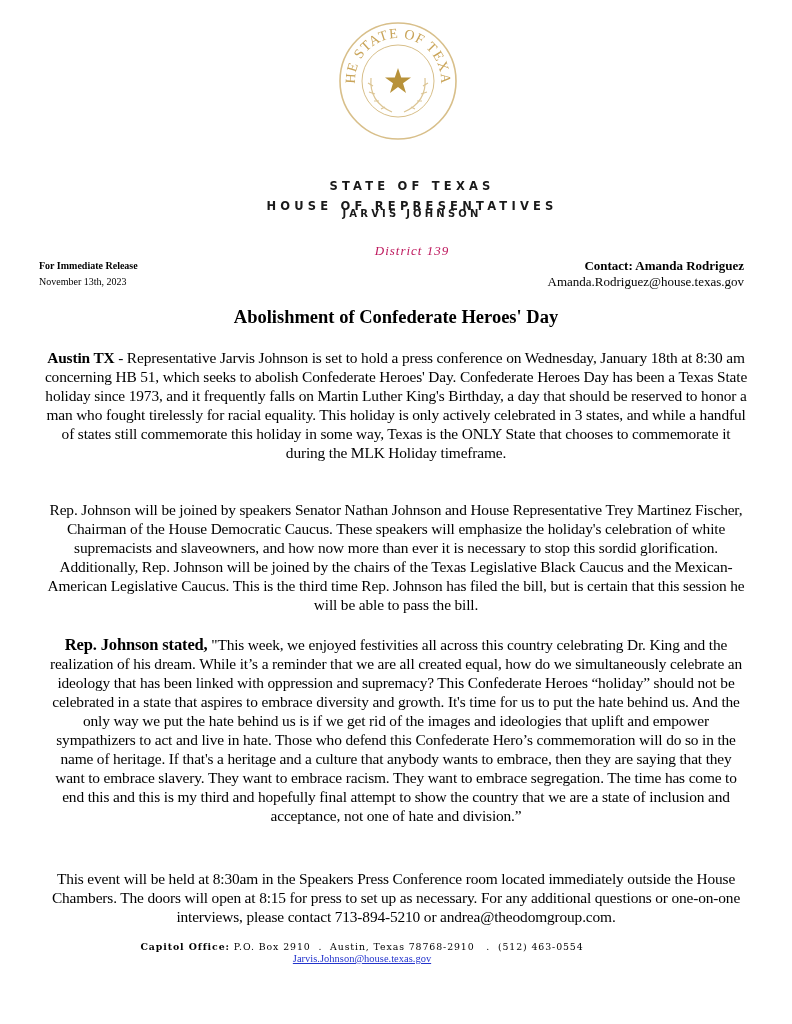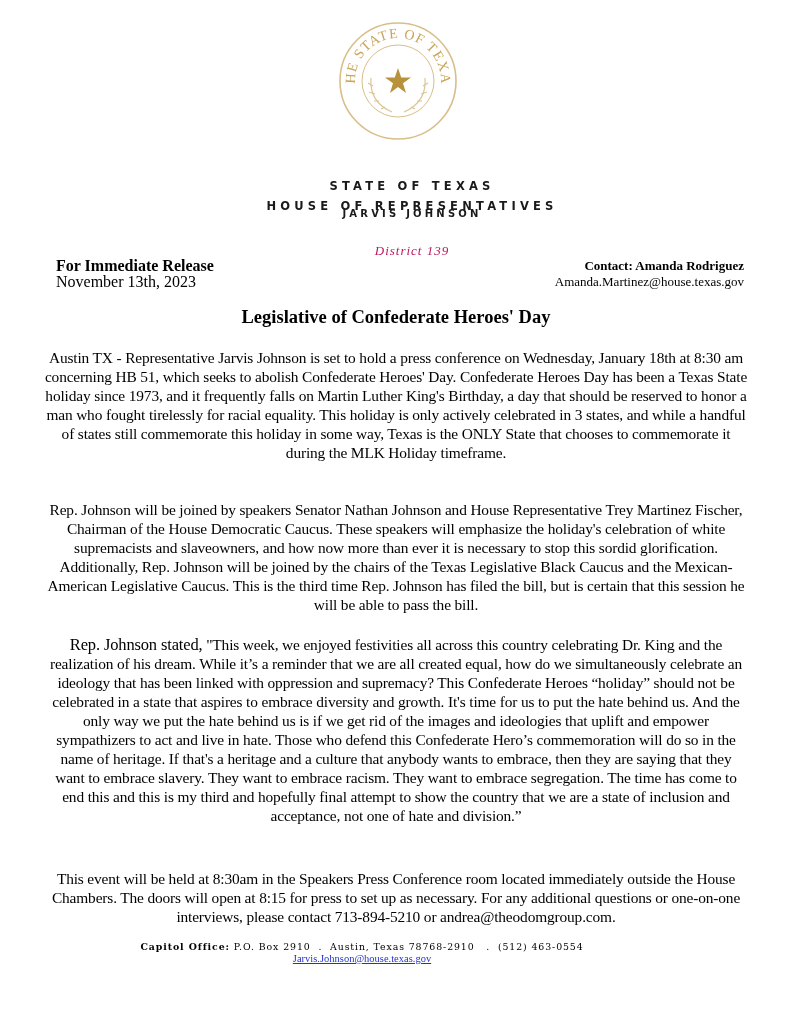--- a/index.html
+++ b/index.html
@@ -7,33 +7,33 @@
     body { font-family: "Liberation Serif", serif; color: #000; position: relative; }
 
     .seal { position: absolute; left: 337px; top: 20px; width: 122px; height: 122px; }
 
     .letterhead { position: absolute; left: 0; width: 792px; text-align: center; font-family: "DejaVu Sans", sans-serif; font-weight: bold; color: #1a1a1a; padding-left: 32px; }
     .lh-state { top: 179px; font-size: 11.5px; letter-spacing: 4.2px; }
     .lh-house { top: 199px; font-size: 11.5px; letter-spacing: 4.2px; }
     .lh-name { top: 208px; font-size: 10px; letter-spacing: 3.2px; }
     .lh-district { top: 243px; font-family: "Liberation Serif", serif; font-style: italic; font-weight: normal; font-size: 13px; color: #be185d; letter-spacing: 1px; }
 
-    .release { position: absolute; left: 56px; top: 258px; font-size: 16px; line-height: 16px; }
+    .release { position: absolute; left: 39px; top: 258px; font-size: 10px; line-height: 16px; }
     .release .bold { font-weight: bold; }
     .contact { position: absolute; right: 48px; top: 258px; font-size: 13px; line-height: 16px; text-align: right; }
     .contact .bold { font-weight: bold; }
 
     .title { position: absolute; left: 0; width: 792px; top: 307px; text-align: center; font-size: 18.5px; font-weight: bold; }
 
     .para { position: absolute; left: 44px; width: 704px; text-align: center; font-size: 15.4px; line-height: 19px; letter-spacing: -0.15px; }
     .p1 { top: 348px; }
     .p2 { top: 500px; }
     .p3 { top: 635px; }
     .p4 { top: 869px; }
-    .lead { font-weight: normal; }
+    .lead { font-weight: bold; }
     .p3 .lead { font-size: 16.5px; }
 
     .footer { position: absolute; left: 0; width: 724px; top: 941px; text-align: center; font-family: "DejaVu Serif", serif; font-size: 9.4px; line-height: 12px; letter-spacing: 0.9px; color: #000; }
     .footer .lbl { font-weight: bold; }
     .footer a { font-family: "Liberation Serif", serif; color: #2233cc; text-decoration: underline; letter-spacing: 0; font-size: 10.5px; }
   </style>
 </head>
 <body>
 
 <div class="seal">
@@ -61,24 +61,24 @@
 <div class="letterhead lh-name" style="text-transform: uppercase;">Jarvis Johnson</div>
 <div class="letterhead lh-district">District 139</div>
 
 <div class="release">
   <div class="bold">For Immediate Release</div>
   <div>November 13th, 2023</div>
 </div>
 
 <div class="contact">
   <div class="bold">Contact: Amanda Rodriguez</div>
-  <div>Amanda.Martinez@house.texas.gov</div>
+  <div>Amanda.Rodriguez@house.texas.gov</div>
 </div>
 
-<div class="title">Legislative of Confederate Heroes' Day</div>
+<div class="title">Abolishment of Confederate Heroes' Day</div>
 
 <div class="para p1"><span class="lead">Austin TX</span><span> - Representative Jarvis Johnson is set to hold a press conference on Wednesday, January 18th at 8:30 am concerning HB 51, which seeks to abolish Confederate Heroes' Day. Confederate Heroes Day has been a Texas State holiday since 1973, and it frequently falls on Martin Luther King's Birthday, a day that should be reserved to honor a man who fought tirelessly for racial equality. This holiday is only actively celebrated in 3 states, and while a handful of states still commemorate this holiday in some way, Texas is the ONLY State that chooses to commemorate it during the MLK Holiday timeframe.</span></div>
 
 <div class="para p2"><span>Rep. Johnson will be joined by speakers Senator Nathan Johnson and House Representative Trey Martinez Fischer, Chairman of the House Democratic Caucus. These speakers will emphasize the holiday's celebration of white supremacists and slaveowners, and how now more than ever it is necessary to stop this sordid glorification. Additionally, Rep. Johnson will be joined by the chairs of the Texas Legislative Black Caucus and the Mexican-American Legislative Caucus. This is the third time Rep. Johnson has filed the bill, but is certain that this session he will be able to pass the bill.</span></div>
 
 <div class="para p3"><span class="lead">Rep. Johnson stated,</span><span>  "This week, we enjoyed festivities all across this country celebrating Dr. King and the realization of his dream.  While it’s a reminder that we are all created equal, how do we simultaneously celebrate an ideology that has been linked with oppression and supremacy? This Confederate Heroes “holiday” should not be celebrated in a state that aspires to embrace diversity and growth. It's time for us to put the hate behind us. And the only way we put the hate behind us is if we get rid of the images and ideologies that uplift and empower sympathizers to act and live in hate. Those who defend this Confederate Hero’s commemoration will do so in the name of heritage. If that's a heritage and a culture that anybody wants to embrace, then they are saying that they want to embrace slavery. They want to embrace racism. They want to embrace segregation. The time has come to end this and this is my third and hopefully final attempt to show the country that we are a state of inclusion and acceptance, not one of hate and division.”</span></div>
 
 <div class="para p4"><span>This event will be held at 8:30am in the Speakers Press Conference room located immediately outside the House Chambers. The doors will open at 8:15 for press to set up as necessary. For any additional questions or one-on-one interviews, please contact 713-894-5210 or andrea@theodomgroup.com.</span></div>
 
 <div class="footer">

